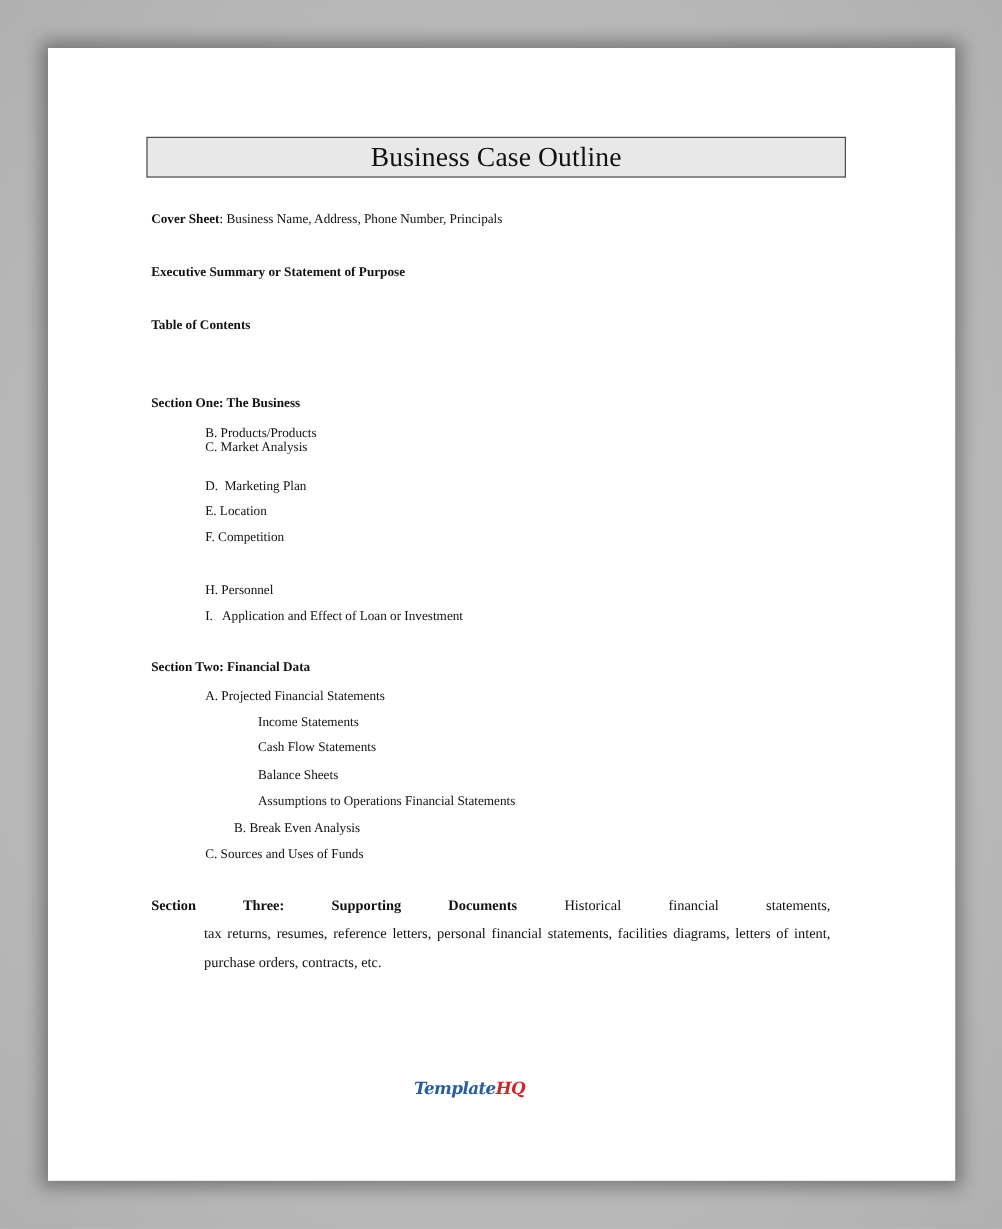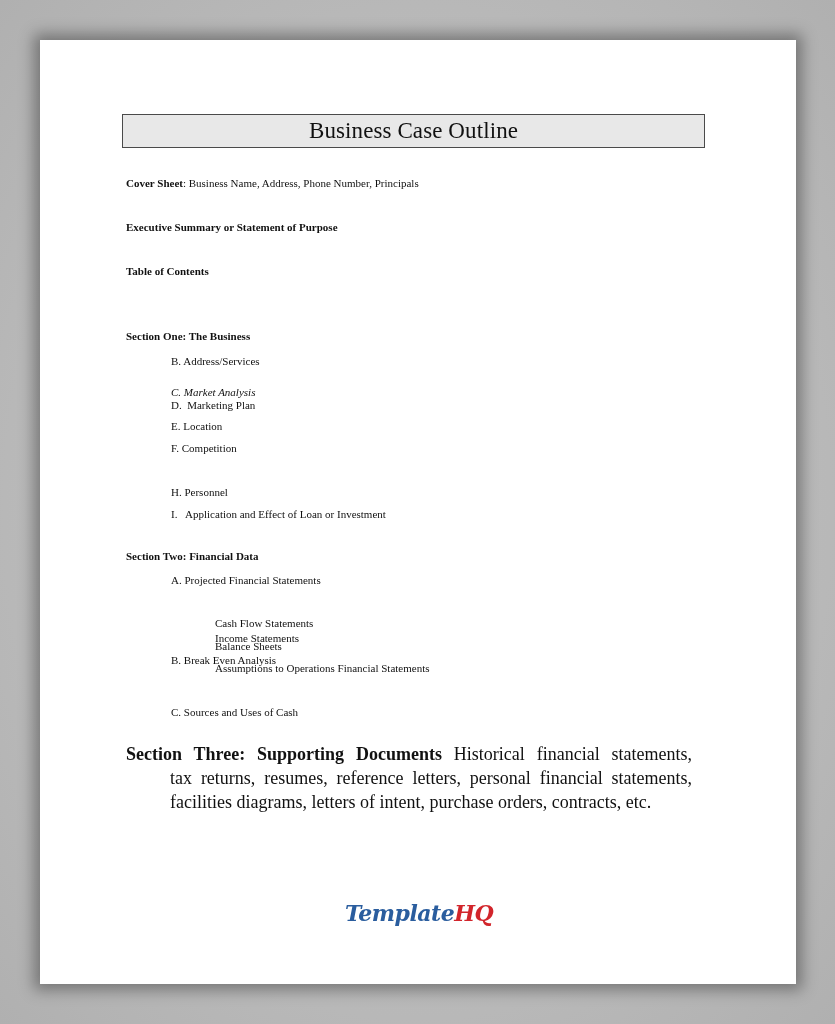--- a/index.html
+++ b/index.html
@@ -55,36 +55,36 @@
     }
     .bold { font-weight: bold; }
     .lvl0 { left: 86px; }
     .lvl1 { left: 131px; }
     .lvl2 { left: 175px; }
     .para {
       position: absolute;
       left: 86px;
       top: 702px;
       width: 566px;
-      font-size: 18px;
+      font-size: 12px;
       line-height: 24px;
       text-align: justify;
     }
     .para .indent-block {
       display: block;
       padding-left: 44px;
       text-align: justify;
     }
     .logo {
       position: absolute;
       left: 305px;
       top: 860px;
       font-family: "DejaVu Serif", serif;
       font-weight: bold;
-      font-size: 22px;
+      font-size: 14px;
       letter-spacing: -0.5px;
     }
     .logo .a { color: #2a5d9e; font-style: italic; }
     .logo .b { color: #d2252b; font-style: italic; }
   </style>
 </head>
 <body>
 
 <div class="backdrop"></div>
 
@@ -96,36 +96,36 @@
 
   <div class="line lvl0" style="top:132px;">
     <span class="bold">Cover Sheet</span><span>: Business Name, Address, Phone Number, Principals</span>
   </div>
 
   <div class="line lvl0 bold" style="top:176px;">Executive Summary or Statement of Purpose</div>
 
   <div class="line lvl0 bold" style="top:220px;">Table of Contents</div>
 
   <div class="line lvl0 bold" style="top:263px;margin-top:22px;">Section One: The Business</div>
-  <div class="line lvl1" style="top:310px;">B. Address/Services</div>
-  <div class="line lvl1" style="top:341px;font-style:italic;">C. Market Analysis</div>
+  <div class="line lvl1" style="top:310px;">B. Products/Products</div>
+  <div class="line lvl1" style="top:322px;">C. Market Analysis</div>
   <div class="line lvl1" style="top:354px;white-space:pre;">D.  Marketing Plan</div>
   <div class="line lvl1" style="top:375px;">E. Location</div>
   <div class="line lvl1" style="top:397px;">F. Competition</div>
   <div class="line lvl1" style="top:441px;">H. Personnel</div>
   <div class="line lvl1" style="top:463px;white-space:pre;">I.   Application and Effect of Loan or Investment</div>
 
   <div class="line lvl0 bold" style="top:505px;">Section Two: Financial Data</div>
   <div class="line lvl1" style="top:529px;">A. Projected Financial Statements</div>
-  <div class="line lvl2" style="top:551px;margin-top:36px;">Income Statements</div>
+  <div class="line lvl2" style="top:551px;">Income Statements</div>
   <div class="line lvl2" style="top:572px;">Cash Flow Statements</div>
   <div class="line lvl2" style="top:595px;">Balance Sheets</div>
   <div class="line lvl2" style="top:617px;">Assumptions to Operations Financial Statements</div>
-  <div class="line lvl1" style="top:609px;">B. Break Even Analysis</div>
-  <div class="line lvl1" style="top:661px;">C. Sources and Uses of Cash</div>
+  <div class="line lvl1" style="top:639px;margin-left:24px;">B. Break Even Analysis</div>
+  <div class="line lvl1" style="top:661px;">C. Sources and Uses of Funds</div>
 
   <div class="para">
     <div style="text-align:justify;text-align-last:justify;">
       <span class="bold">Section Three: Supporting Documents</span><span> Historical financial statements,</span>
     </div>
     <span class="indent-block">tax returns, resumes, reference letters, personal financial statements, facilities diagrams, letters of intent, purchase orders, contracts, etc.</span>
   </div>
 
   <div class="logo">
     <span class="a">Template</span><span class="b">HQ</span>

